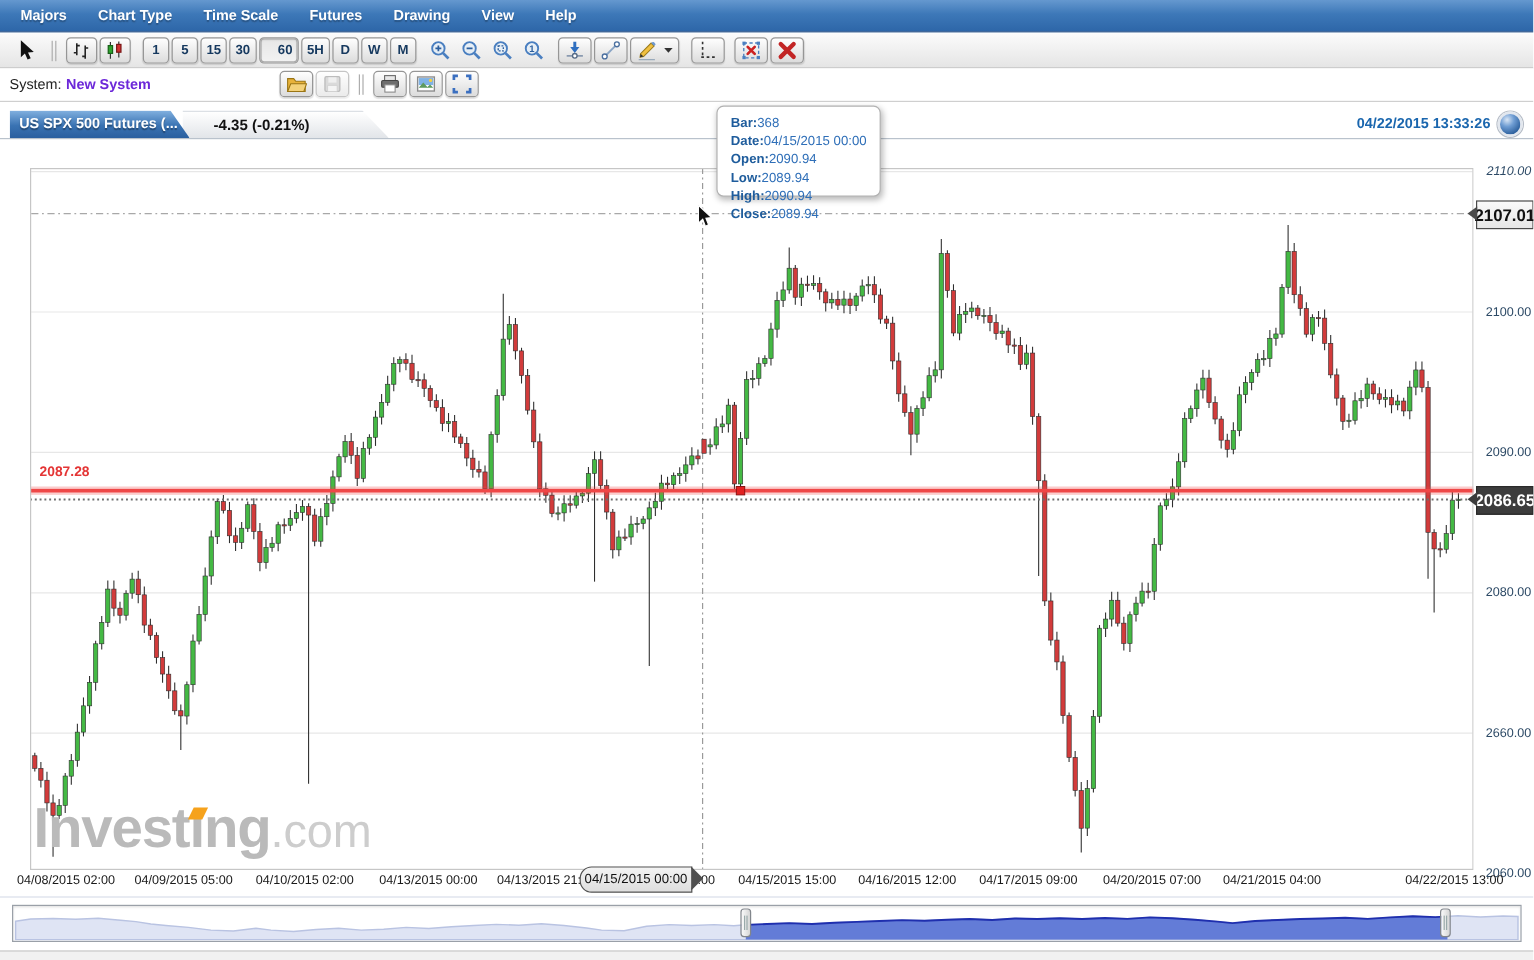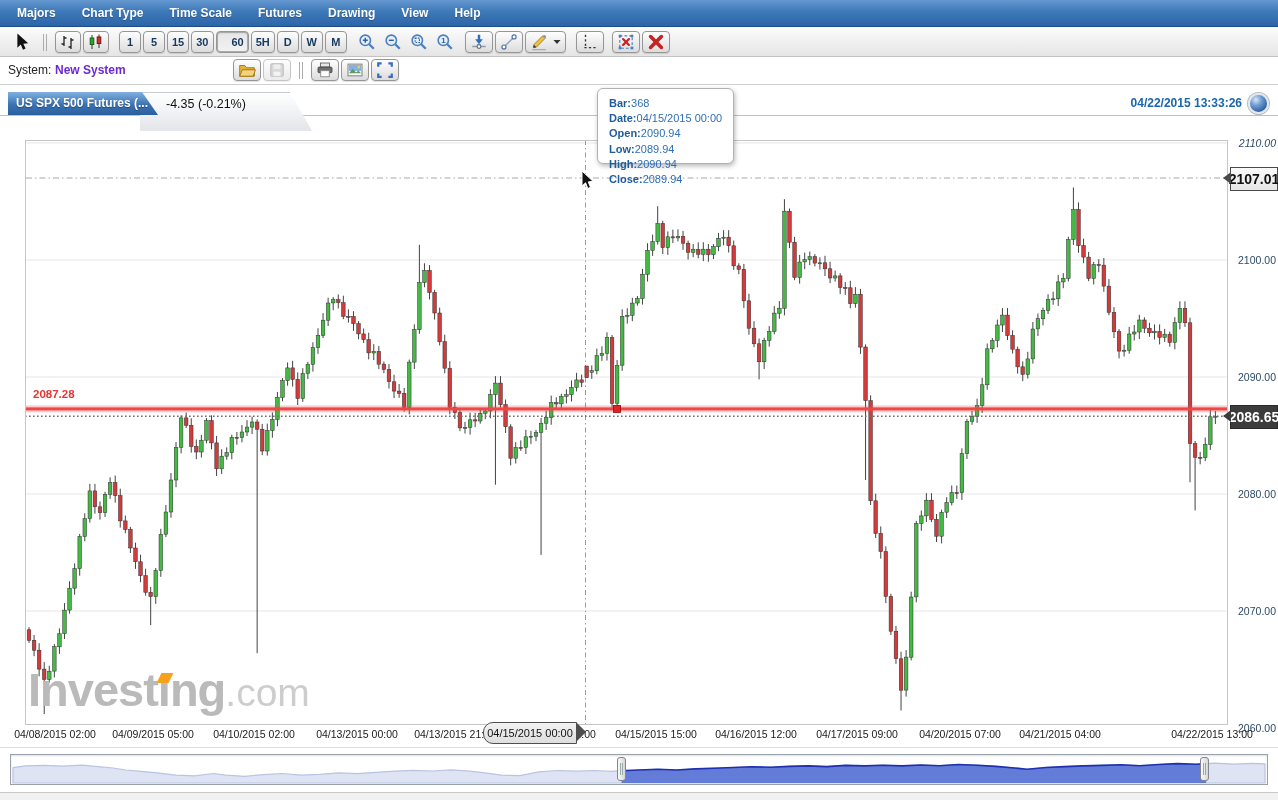--- a/index.html
+++ b/index.html
@@ -35,24 +35,24 @@
   .system-buttons{position:absolute;left:232px;top:2px;display:flex;align-items:center;}
 
   
   .title-row{position:absolute;left:0;top:92px;width:1278px;height:24px;}
   .title-underline{position:absolute;left:0;top:115px;width:1278px;height:1px;background:#b9c2cc;}
   .tab-blue{position:absolute;left:8px;top:0;width:150px;height:23px;z-index:2;
     background:linear-gradient(#82b1e0,#3a73b3 55%,#2a5f9f);
     clip-path:polygon(0 0, calc(100% - 16px) 0, 100% 100%, 0 100%);
     color:#fff;font-size:12px;font-weight:bold;line-height:23px;padding-left:8px;box-sizing:border-box;
     text-shadow:0 1px 1px rgba(0,0,0,.35);}
-  .tab-light{position:absolute;left:140px;top:0;width:172px;height:39px;z-index:1;
+  .tab-light{position:absolute;left:152px;top:0;width:172px;height:23px;z-index:1;
     background:linear-gradient(#ffffff,#e2e5e9);border-top:1px solid #c6ccd4;
     clip-path:polygon(0 0, calc(100% - 22px) 0, 100% 100%, 0 100%);
-    color:#111;font-size:12.5px;font-weight:normal;line-height:23px;padding-left:26px;box-sizing:border-box;}
+    color:#111;font-size:12.5px;font-weight:bold;line-height:23px;padding-left:26px;box-sizing:border-box;}
   .timestamp{position:absolute;right:36px;top:4px;color:#1a66ae;font-size:12px;font-weight:bold;}
   .sphere{position:absolute;right:9px;top:1px;width:17px;height:17px;border-radius:50%;
     background:radial-gradient(circle at 35% 28%, #d9e6f5, #6f9dd3 35%, #2f629f 75%, #1c4a87);
     border:2px solid #e2e7ee;box-shadow:0 0 0 1px #b5bcc6;}
 
   
   .info-row{position:absolute;left:0;top:116px;width:1278px;height:17px;
     background:linear-gradient(#fdfdfd,#ededed);border-bottom:1px solid #ddd;}
   .info-pairs{position:absolute;left:14px;top:2px;font-size:10.5px;color:#111;white-space:nowrap;}
   .info-pairs b{font-weight:bold;}
@@ -793,21 +793,21 @@
       <rect x="588.6" y="265.4" width="7" height="7" fill="#e22020" stroke="#8a0f0f" stroke-width="0.8"></rect>
       <line x1="0" y1="276.2" x2="1203" y2="276.2" stroke="#6e6e6e" stroke-width="1.6" stroke-dasharray="1.6 2.4"></line>
       <rect x="0.5" y="0.5" width="1202" height="584" fill="none" stroke="#c6c6c6" stroke-width="1"></rect>
     </svg>
 
   <div id="ylabels">
       <div class="y-label" style="top: 137px; font-style: italic;">2110.00</div>
       <div class="y-label" style="top: 254px;">2100.00</div>
       <div class="y-label" style="top: 371px;">2090.00</div>
       <div class="y-label" style="top: 488px;">2080.00</div>
-      <div class="y-label" style="top: 605px;">2070.00</div>
+      <div class="y-label" style="top: 605px;">2660.00</div>
       <div class="y-label" style="top: 722px;">2060.00</div>
     </div>
 
   <div class="redline-label">2087.28</div>
 
   <div class="price-tag tag-high">2107.01</div>
   <div class="price-tag tag-current">2086.65</div>
 
   <div id="xlabels">
       <div class="x-axis-label" style="left: 55px;">04/08/2015 02:00</div>

